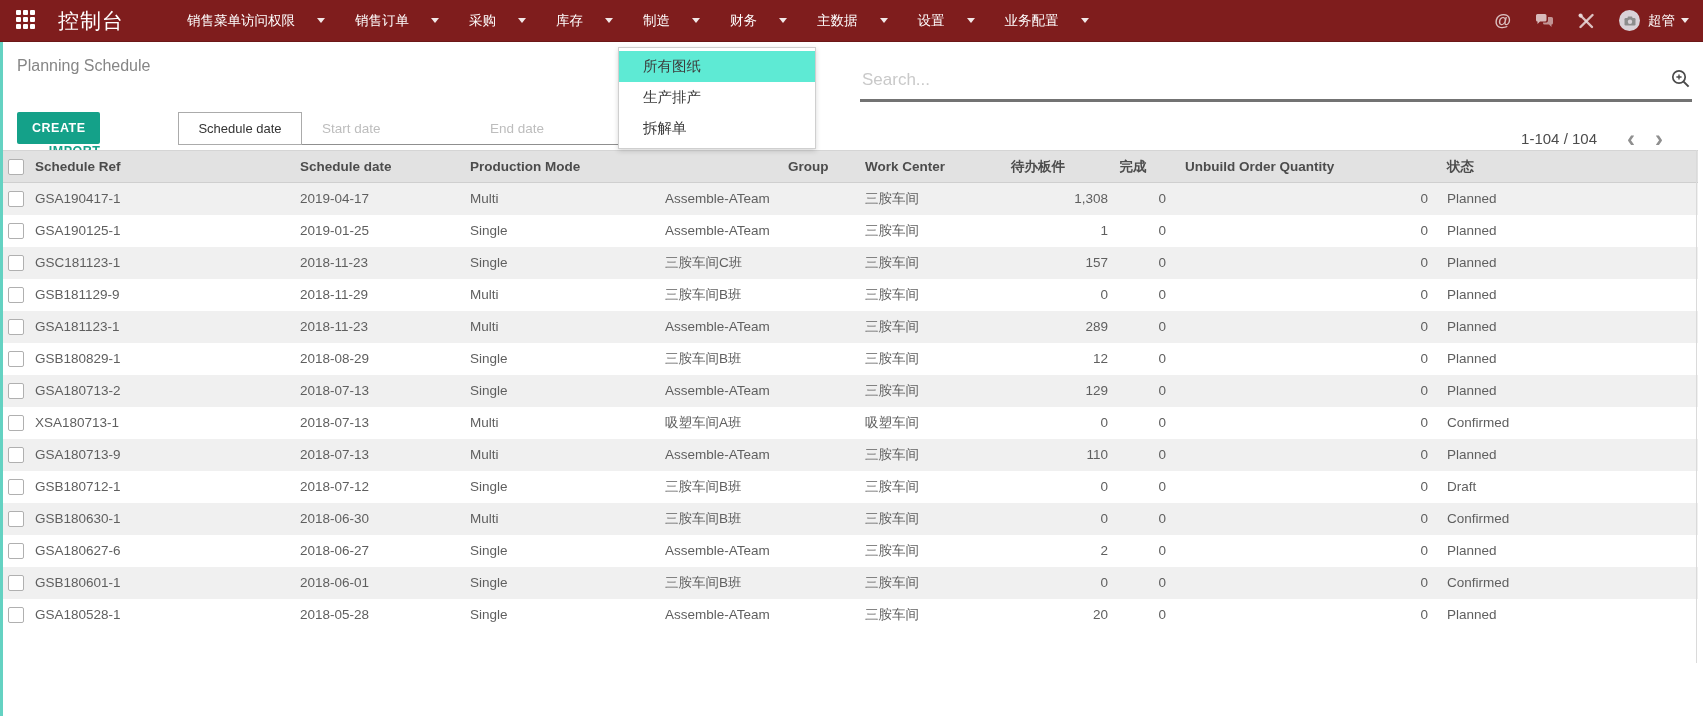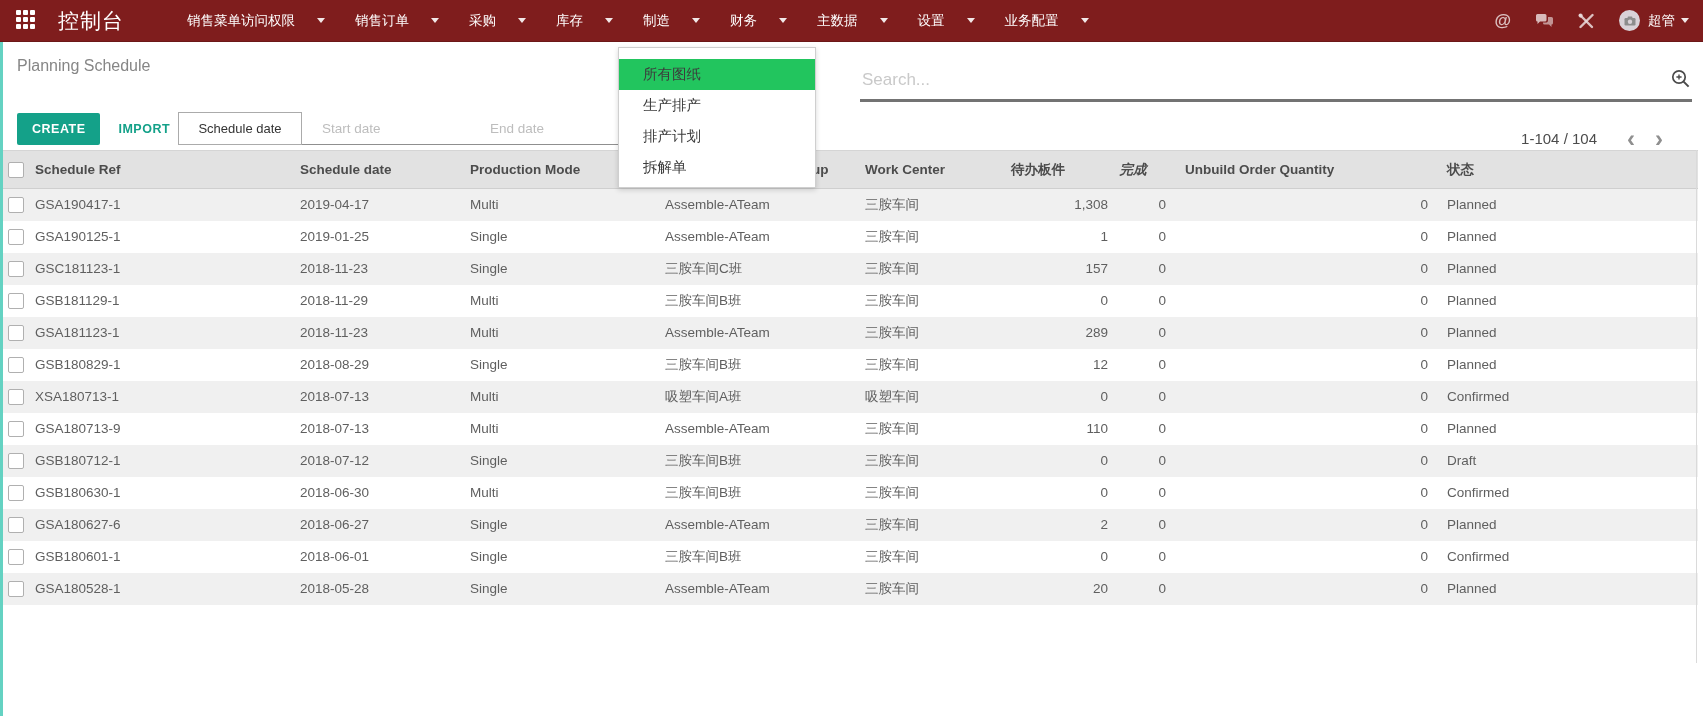--- a/index.html
+++ b/index.html
@@ -37,21 +37,21 @@
   
   .control-panel { position:absolute; left:0; top:42px; width:100%; height:108px; background:#fff; }
   .page-title { position:absolute; left:17px; top:15px; font-size:16px; color:#868686; }
   .search-box { position:absolute; left:860px; right:11px; top:22px; height:38px;
     border-bottom:3px solid #737373; }
   .search-box input { width:calc(100% - 34px); border:none; outline:none;
     font-size:17px; color:#555; padding:6px 2px; background:transparent; }
   .search-box input::placeholder { color:#c9c9c9; }
   .search-glass { position:absolute; right:0; bottom:5px; cursor:pointer; }
 
-  .btn-row { position:absolute; left:17px; top:70px; height:33px; display:flex; align-items:center; }
+  .btn-row { position:absolute; left:17px; top:70px; height:33px; display:flex; align-items:flex-end;flex-direction:column; }
   .btn-create { background:#14a189; color:#fff; border:none; font-size:12.5px;
     font-weight:bold; padding:9px 15px; border-radius:2px; letter-spacing:.5px; cursor:pointer; }
   .btn-import { background:none; border:none; color:#14a189; font-size:12.5px;
     font-weight:bold; margin-left:18px; letter-spacing:.5px; cursor:pointer; }
   .btn-filter { position:absolute; left:178px; top:70px; width:124px; height:33px;
     background:#fff; border:1px solid #ababab; font-size:13px; color:#333; cursor:pointer; }
   .date-input { position:absolute; top:70px; height:33px; border:none; outline:none;
     border-bottom:1px solid #8f8f8f; font-size:13.5px; color:#555;
     padding:0 0 0 20px; background:transparent; }
   .date-input::placeholder { color:#bdbdbd; }
@@ -63,46 +63,46 @@
   .pager-range { font-size:15px; margin-right:20px; }
   .pager-btn { font-size:24px; color:#8f8f8f; padding:0 10px; cursor:pointer;
     line-height:28px; font-weight:bold; user-select:none; }
 
   
   .table-wrap { position:absolute; left:0; top:150px; width:1703px; }
   table { border-collapse:collapse; table-layout:fixed; width:1698px; font-size:13.5px; }
   col.c-check{width:30px;} col.c-ref{width:265px;} col.c-date{width:170px;}
   col.c-mode{width:195px;} col.c-group{width:200px;} col.c-wc{width:145px;}
   col.c-pending{width:105px;} col.c-done{width:58px;} col.c-unbuild{width:262px;} col.c-status{width:268px;}
-  thead th { background:#e2e2e2; color:#4c4c4c; font-weight:bold; height:38px;
+  thead th { background:#e2e2e2; color:#4c4c4c; font-weight:bold; height:32px;
     text-align:left; padding-left:5px; border-top:1px solid #d5d5d5;
     border-bottom:1px solid #cfcfcf; cursor:pointer; white-space:nowrap; overflow:hidden; }
   th.c-pending,th.c-done { text-align:center; }
   th.c-pending { padding-right:44px; }
-  th.c-done { padding-right:17px;font-style:italic; }
+  th.c-done { padding-right:17px; }
   th.c-unbuild { padding-left:17px; }
   th.c-status { padding-left:17px; }
   th.c-group { padding-left:128px; }
   tbody td { height:32px; color:#5f5f5f; padding-left:5px; white-space:nowrap; overflow:hidden; }
   tbody tr:nth-child(odd) { background:#f0f0f0; }
   tbody tr:nth-child(even) { background:#fff; }
   td.c-pending,td.c-done,td.c-unbuild { text-align:right; padding-right:2px; }
   td.c-status { padding-left:17px; }
   .cell-check { padding-left:8px !important; }
   .checkbox { width:16px; height:16px; border:1px solid #b0b0b0; background:#fff;
     border-radius:2px; cursor:pointer; }
   .right-edge { position:absolute; left:1696px; top:150px; height:513px; width:1px; background:#dadada; }
 
   
   .dropdown { position:absolute; left:618px; top:47px; width:198px; background:#fff;
     border:1px solid #cfcfcf; box-shadow:0 2px 5px rgba(0,0,0,.16);
     padding:3px 0 4px 0; z-index:60; }
   .dropdown-item { height:31px; line-height:31px; padding-left:24px; font-size:14.5px;
     color:#3c3c3c; cursor:pointer; white-space:nowrap; }
-  .dropdown-item.active { background:#22c55e;margin-top:8px; }
+  .dropdown-item.active { background:#5eead4; }
 </style>
 </head>
 <body>
 
 <div class="screen">
 
   <div class="navbar">
     <div class="apps-icon">
       <span></span>
         <span></span>
@@ -284,21 +284,21 @@
             <td class="c-wc">三胺车间</td>
             <td class="c-pending">157</td>
             <td class="c-done">0</td>
             <td class="c-unbuild">0</td>
             <td class="c-status">Planned</td>
           </tr>
           <tr>
             <td class="cell-check">
               <div class="checkbox"></div>
             </td>
-            <td class="c-ref">GSB181129-1</td>
+            <td class="c-ref">GSB181129-9</td>
             <td class="c-date">2018-11-29</td>
             <td class="c-mode">Multi</td>
             <td class="c-group">三胺车间B班</td>
             <td class="c-wc">三胺车间</td>
             <td class="c-pending">0</td>
             <td class="c-done">0</td>
             <td class="c-unbuild">0</td>
             <td class="c-status">Planned</td>
           </tr>
           <tr>
@@ -318,20 +318,34 @@
           <tr>
             <td class="cell-check">
               <div class="checkbox"></div>
             </td>
             <td class="c-ref">GSB180829-1</td>
             <td class="c-date">2018-08-29</td>
             <td class="c-mode">Single</td>
             <td class="c-group">三胺车间B班</td>
             <td class="c-wc">三胺车间</td>
             <td class="c-pending">12</td>
+            <td class="c-done">0</td>
+            <td class="c-unbuild">0</td>
+            <td class="c-status">Planned</td>
+          </tr>
+          <tr>
+            <td class="cell-check">
+              <div class="checkbox"></div>
+            </td>
+            <td class="c-ref">GSA180713-2</td>
+            <td class="c-date">2018-07-13</td>
+            <td class="c-mode">Single</td>
+            <td class="c-group">Assemble-ATeam</td>
+            <td class="c-wc">三胺车间</td>
+            <td class="c-pending">129</td>
             <td class="c-done">0</td>
             <td class="c-unbuild">0</td>
             <td class="c-status">Planned</td>
           </tr>
           <tr>
             <td class="cell-check">
               <div class="checkbox"></div>
             </td>
             <td class="c-ref">XSA180713-1</td>
             <td class="c-date">2018-07-13</td>
@@ -428,17 +442,16 @@
             <td class="c-status">Planned</td>
           </tr>
         </tbody>
     </table>
   </div>
   <div class="right-edge"></div>
 
   <div class="dropdown" id="mfg-dropdown">
       <div class="dropdown-item active">所有图纸</div>
       <div class="dropdown-item">生产排产</div>
-      <div class="dropdown-item">排产计划</div>
       <div class="dropdown-item">拆解单</div>
     </div>
 
 </div>
 
 </body></html>

